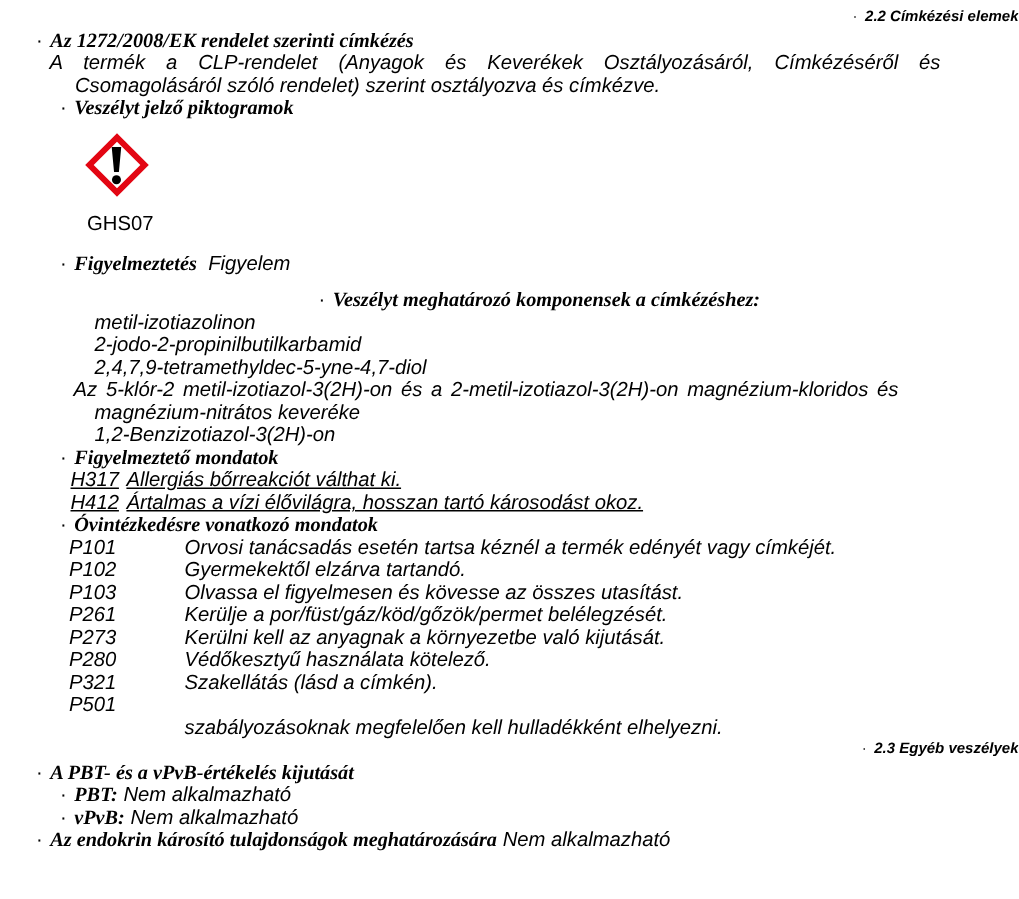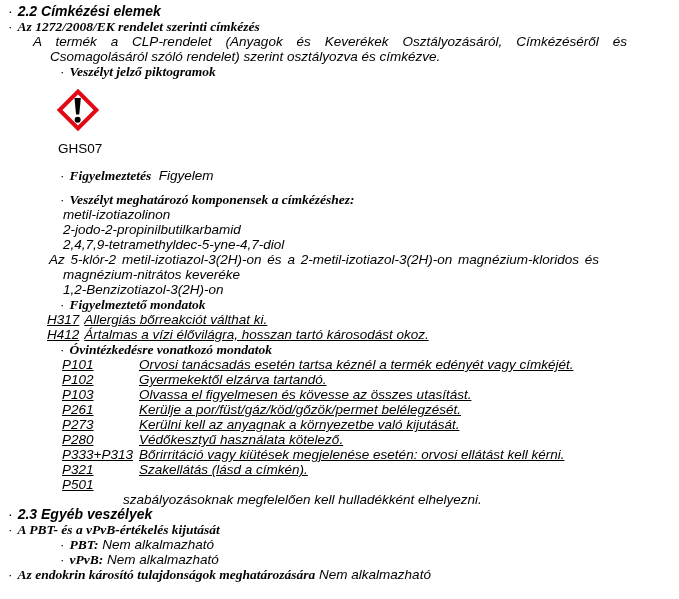--- a/index.html
+++ b/index.html
@@ -12,52 +12,52 @@
     font-family:"Liberation Sans", sans-serif;
     font-style:italic;
     font-size:13.5px;
     line-height:15px;
     padding-top:4px;
     overflow:hidden;
   }
   .row { white-space:nowrap; }
   .heading-sans {
     font-family:"Liberation Sans", sans-serif;
-    font-weight:bold; font-style:italic; font-size:14px;
+    font-weight:bold; font-style:italic; font-size:10px;text-align:right;
   }
   .heading-serif {
     font-family:"Liberation Serif", serif;
     font-weight:bold; font-style:italic; font-size:13.5px;
   }
   .serif-label {
     font-family:"Liberation Serif", serif;
     font-weight:bold; font-style:italic;
   }
   .sans-val { font-family:"Liberation Sans", sans-serif; font-style:italic; }
   .bullet {
     font-family:"Liberation Sans", sans-serif;
     font-style:normal; font-weight:normal;
     margin-right:5px;
   }
   .l0 { padding-left:8px; }
-  .l1 { padding-left:8px; }
+  .l1 { padding-left:24px; }
   .b1 { padding-left:50px; }
-  .l3 { padding-left:60px; }
+  .l3 { padding-left:40px; }
   .b3 { padding-left:63px; }
   .justify { text-align:justify; text-align-last:justify; white-space:normal; }
   .clp1 { margin-left:33px; width:594px; }
   .comp-j { margin-left:49px; width:550px; }
   .hrow { padding-left:47px;text-decoration:underline; }
   .hcode { margin-right:5px; }
-  .prow { display:flex; padding-left:62px;text-decoration:underline; }
+  .prow { display:flex; padding-left:46px; }
   .pcode { width:77px; flex:none; }
   .p501text { width:475px; text-align:justify; text-align-last:justify; white-space:normal; }
   .pcont { padding-left:123px; }
   .sig { margin-top:12px; }
-  .comp-head { margin-top:9px; }
+  .comp-head { margin-top:9px;text-align:center; }
   
   .pict-wrap { position:relative; width:54px; height:54px; margin:8px 0 0 55px; }
   .diamond {
     position:absolute; left:8px; top:8px;
     width:30px; height:30px;
     border:4px solid #e30613;
     background:#ffffff;
     transform:rotate(45deg);
     display:flex; align-items:center; justify-content:center;
   }
@@ -144,24 +144,20 @@
   </div>
   <div class="prow">
     <span class="pcode">P273</span>
       <span>Kerülni kell az anyagnak a környezetbe való kijutását.</span>
   </div>
   <div class="prow">
     <span class="pcode">P280</span>
       <span>Védőkesztyű használata kötelező.</span>
   </div>
   <div class="prow">
-    <span class="pcode">P333+P313</span>
-      <span>Bőrirritáció vagy kiütések megjelenése esetén: orvosi ellátást kell kérni.</span>
-  </div>
-  <div class="prow">
     <span class="pcode">P321</span>
       <span>Szakellátás (lásd a címkén).</span>
   </div>
   <div class="prow">
     <span class="pcode">P501</span>
   </div>
   <div class="row pcont">szabályozásoknak megfelelően kell hulladékként elhelyezni.</div>
 
   <div class="row l0 heading-sans">
     <span class="bullet">·</span><span>2.3 Egyéb veszélyek</span>

